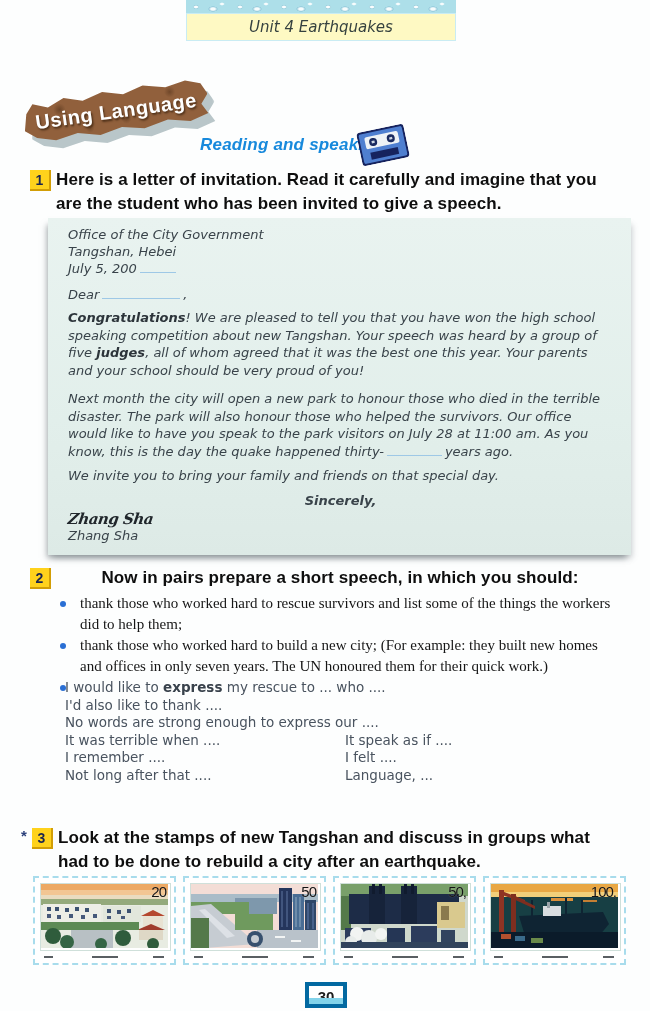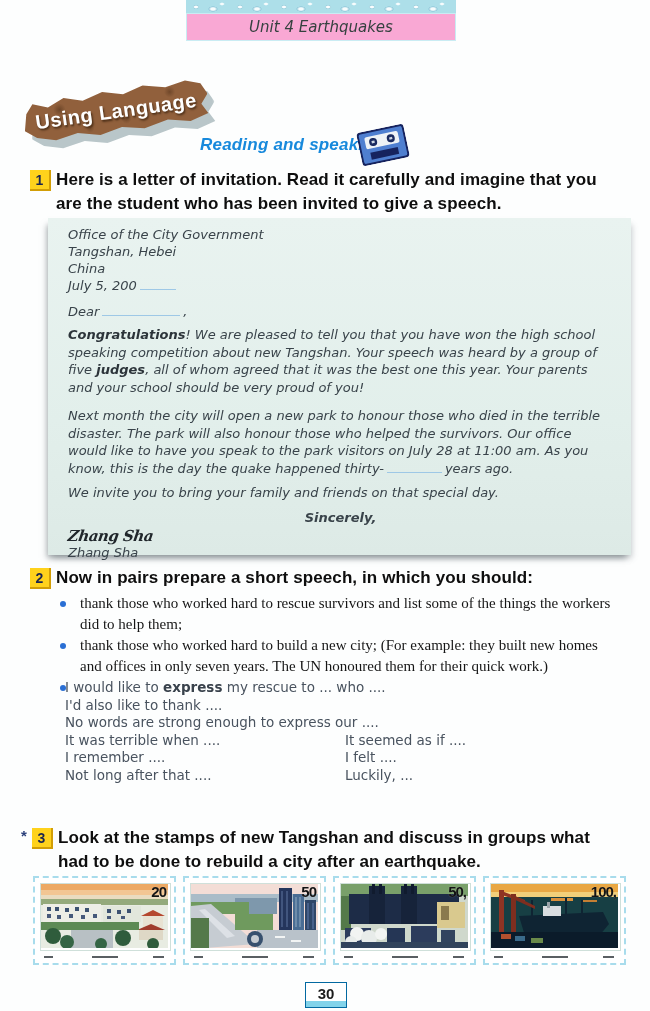--- a/index.html
+++ b/index.html
@@ -14,21 +14,21 @@
   .droplet-band{
     left:186px;top:0;width:270px;height:13px;
     background-color:#addfe9;
     background-image:
       radial-gradient(ellipse 5px 3px at 10px 7px, rgba(255,255,255,.95) 30%, rgba(140,195,212,.6) 60%, transparent 72%),
       radial-gradient(ellipse 7px 4px at 27px 9px, rgba(255,255,255,.9) 30%, rgba(130,185,208,.55) 60%, transparent 72%),
       radial-gradient(ellipse 4px 2.5px at 36px 4px, rgba(255,255,255,.9) 35%, transparent 70%);
     background-size:44px 13px;
   }
   .unit-box{
-    left:186px;top:13px;width:268px;height:26px;background:#f9a8d4;
+    left:186px;top:13px;width:268px;height:26px;background:#fef9c3;
     border:1px solid #c9ecf3;display:flex;align-items:center;justify-content:center;
   }
   .unit-title{
     font-family:"DejaVu Sans",sans-serif;font-style:italic;font-size:15px;color:#35413f;
   }
 
   
   .banner-wrap{left:20px;top:82px;width:200px;height:64px;}
   .torn{
     position:absolute;width:186px;height:46px;
@@ -117,31 +117,31 @@
   .ph-col-right{width:265px;}
 
   
   .stamp{
     top:876px;width:143px;height:89px;background:#ffffff;
     border:2px dashed #a8dcec;box-sizing:border-box;padding:5px 5px 3px 5px;
   }
   .stamp-inner{position:relative;width:129px;height:66px;border:1px solid #cfe0da;}
   .stamp-inner svg{display:block;}
   .denom{
-    position:absolute;top:0px;right:4px;font-weight:bold;font-size:15px;color:#131313;
+    position:absolute;top:0px;right:4px;font-weight:normal;font-size:15px;color:#131313;
     font-family:"Liberation Sans",sans-serif;letter-spacing:-1px;line-height:15px;
     text-shadow:0 0 1px rgba(255,255,255,.4);
   }
   .imprint{position:relative;height:8px;margin-top:2px;}
   .imprint span{position:absolute;top:3px;height:2px;background:#5a5f63;display:block;}
   .imp-a{left:4px;width:9px;} .imp-b{left:52px;width:26px;background:#3e4346;} .imp-c{right:5px;width:11px;}
 
   
   .pagenum{
-    left:305px;top:982px;width:42px;height:26px;border:1px solid #0369a1;
+    left:305px;top:982px;width:42px;height:26px;border:4px solid #0369a1;
     box-sizing:border-box;background:#ffffff;
   }
   .pagenum .num{
     position:absolute;left:0;top:0;width:100%;height:20px;display:flex;
     align-items:center;justify-content:center;font-weight:bold;font-size:15px;color:#1c1c1c;
   }
   .pagenum .bar{position:absolute;left:0;bottom:0;width:100%;height:6px;background:#82d3ea;}
 </style>
 </head>
 <body>
@@ -170,21 +170,20 @@
 </svg>
 
 <div class="abs numbox" style="left:30px;top:170px;">
   <span>1</span>
 </div>
 <div class="abs act-text" style="left:56px;top:168px;width:568px;">Here is a letter of invitation. Read it carefully and imagine that you are the student who has been invited to give a speech.</div>
 
 <div class="abs letter">
   <div>Office of the City Government</div>
   <div>Tangshan, Hebei</div>
-  <div>China</div>
   <div class="mt8">
     <span>July 5, 200</span><span class="blank w36"></span>
   </div>
   <div class="mt9">
     <span>Dear</span><span class="blank w78"></span><span>,</span>
   </div>
   <div class="para mt6">
     <b>Congratulations</b><span>! We are pleased to tell you that you have won the high school speaking competition about new Tangshan. Your speech was heard by a group of five </span><b>judges</b><span>, all of whom agreed that it was the best one this year. Your parents and your school should be very proud of you!</span>
   </div>
   <div class="para mt11">
@@ -192,21 +191,21 @@
   </div>
   <div class="para mt7">We invite you to bring your family and friends on that special day.</div>
   <div class="closing mt7">Sincerely,</div>
   <div><span class="sig-script">Zhang Sha</span></div>
   <div class="sig-print">Zhang Sha</div>
 </div>
 
 <div class="abs numbox" style="left:30px;top:568px;">
   <span>2</span>
 </div>
-<div class="abs act-text" style="left:56px;top:566px;width:568px;">Now in pairs prepare a short speech, in which you should:</div>
+<div class="abs act-text" style="left:56px;top:566px;width:568px;text-align:center;">Now in pairs prepare a short speech, in which you should:</div>
 
 <div class="abs bullets">
   <div class="bullet-row">
     <span class="dot"></span>
     <span class="bullet-text">thank those who worked hard to rescue survivors and list some of the things the workers did to help them;</span>
   </div>
   <div class="bullet-row">
     <span class="dot"></span>
     <span class="bullet-text">thank those who worked hard to build a new city; (For example: they built new homes and offices in only seven years. The UN honoured them for their quick work.)</span>
   </div>
@@ -219,23 +218,23 @@
   <div><span>I would like to </span><b>express</b><span> my rescue to ... who ....</span></div>
   <div>I'd also like to thank ....</div>
   <div>No words are strong enough to express our ....</div>
   <div class="ph-cols">
     <div class="ph-col-left">
       <div>It was terrible when ....</div>
       <div>I remember ....</div>
       <div>Not long after that ....</div>
     </div>
     <div class="ph-col-right">
-      <div>It seemed as if ....</div>
+      <div>It speak as if ....</div>
       <div>I felt ....</div>
-      <div>Luckily, ...</div>
+      <div>Language, ...</div>
     </div>
   </div>
 </div>
 
 <span class="abs asterisk" style="left:21px;top:827px;">*</span>
 <div class="abs numbox" style="left:32px;top:828px;">
   <span>3</span>
 </div>
 <div class="abs act-text" style="left:58px;top:826px;width:566px;">Look at the stamps of new Tangshan and discuss in groups what had to be done to rebuild a city after an earthquake.</div>
 

